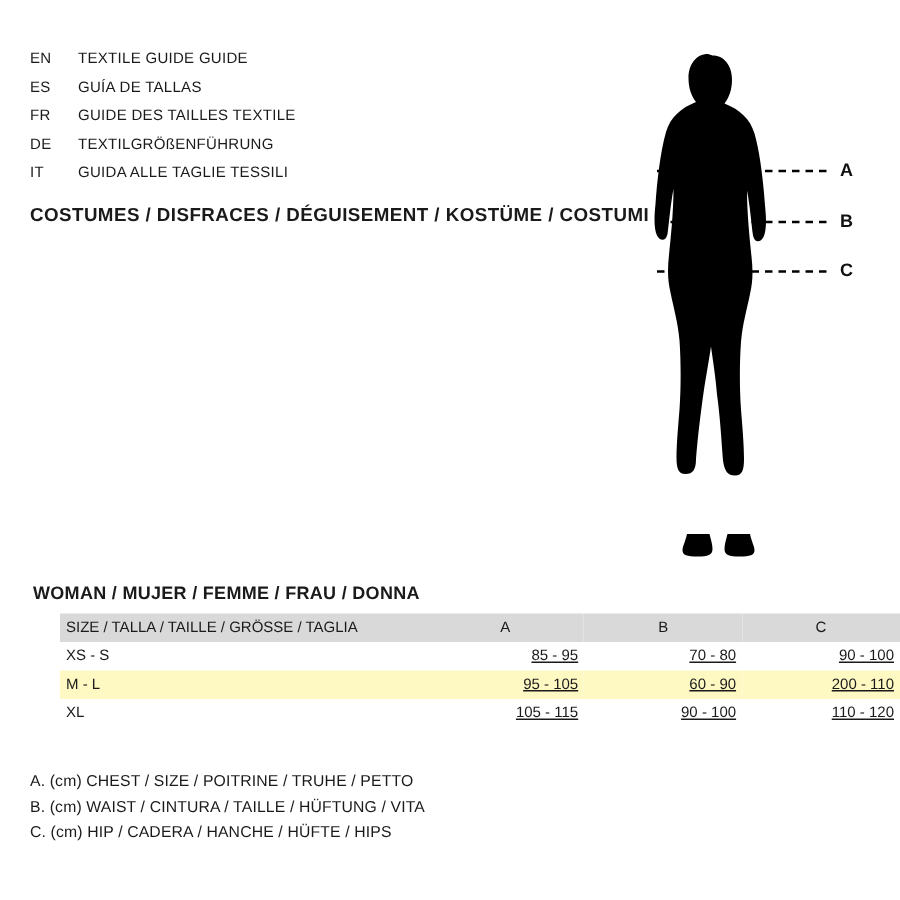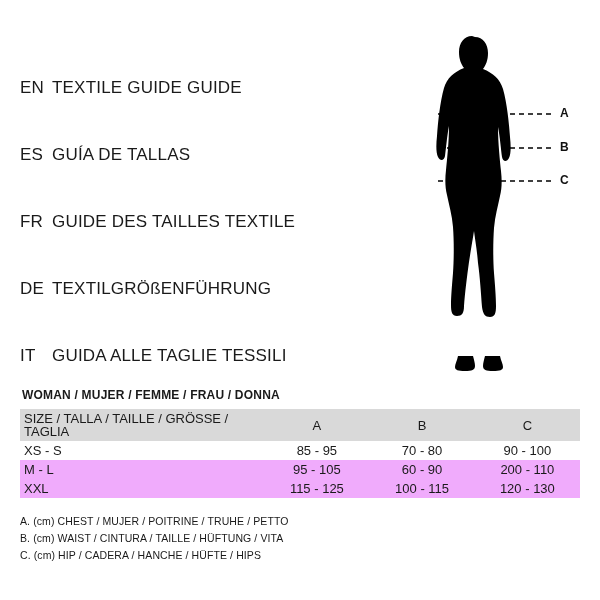--- a/index.html
+++ b/index.html
@@ -24,24 +24,23 @@
   
   .lang-block {
     position: absolute;
     left: 20px;
     top: 30px;
     width: 360px;
   }
   .lang-row {
     display: flex;
     align-items: flex-start;
-    font-size: 17px;
+    font-size: 10px;
     line-height: 19px;
     letter-spacing: 0.2px;
-    margin-top: 48px;
   }
   .lang-code {
     width: 32px;
     flex: 0 0 32px;
     font-weight: 400;
   }
   .lang-text {
     flex: 1 1 auto;
   }
 
@@ -78,40 +77,42 @@
   }
   .woman-head {
     font-size: 12px;
     font-weight: bold;
     letter-spacing: 0.2px;
     padding: 0 0 7px 2px;
   }
   table.size-table {
     border-collapse: collapse;
     width: 560px;
-    font-size: 13px;
+    font-size: 10px;
+    margin-left: 20px;
   }
   table.size-table th,
   table.size-table td {
     padding: 3px 4px;
     text-align: left;
     font-weight: normal;
     line-height: 13px;
   }
   table.size-table thead th {
     background: #d9d9d9;
   }
   table.size-table thead th.col-label {
     text-align: center;
   }
   table.size-table tbody tr.alt td {
-    background: #f0abfc;
+    background: #fef9c3;
   }
   table.size-table td.val {
-    text-align: center;
+    text-align: right;
+    text-decoration: underline;
   }
   .col-size { width: 250px; }
   .col-ab   { width: 103px; }
 
   
   .legend {
     position: absolute;
     left: 20px;
     top: 513px;
     font-size: 10.5px;
@@ -140,20 +141,21 @@
     <div class="lang-row">
       <span class="lang-code">DE</span>
       <span class="lang-text">TEXTILGRÖßENFÜHRUNG</span>
     </div>
     <div class="lang-row">
       <span class="lang-code">IT</span>
       <span class="lang-text">GUIDA ALLE TAGLIE TESSILI</span>
     </div>
   </div>
 
+  <div class="costumes-line">COSTUMES / DISFRACES / DÉGUISEMENT / KOSTÜME / COSTUMI</div>
 
   <div class="figure-wrap">
     <svg width="190" height="360" viewBox="0 0 190 360">
       <g>
         <path fill="#000000" d="
           M72,18
           c-8,0 -13,7 -13,16
           c0,7 2,12 5,16
           c-10,4 -17,10 -20,20
           c-4,14 -6,34 -7,48
@@ -229,29 +231,29 @@
           <td class="val">85 - 95</td>
           <td class="val">70 - 80</td>
           <td class="val">90 - 100</td>
         </tr>
         <tr class="alt">
           <td>M - L</td>
           <td class="val">95 - 105</td>
           <td class="val">60 - 90</td>
           <td class="val">200 - 110</td>
         </tr>
-        <tr class="alt">
-          <td>XXL</td>
-          <td class="val">115 - 125</td>
-          <td class="val">100 - 115</td>
-          <td class="val">120 - 130</td>
+        <tr>
+          <td>XL</td>
+          <td class="val">105 - 115</td>
+          <td class="val">90 - 100</td>
+          <td class="val">110 - 120</td>
         </tr>
       </tbody>
     </table>
   </div>
 
   <div class="legend">
-    <div>A. (cm) CHEST / MUJER / POITRINE / TRUHE / PETTO</div>
+    <div>A. (cm) CHEST / SIZE / POITRINE / TRUHE / PETTO</div>
     <div>B. (cm) WAIST / CINTURA / TAILLE / HÜFTUNG / VITA</div>
     <div>C. (cm) HIP / CADERA / HANCHE / HÜFTE / HIPS</div>
   </div>
 
 </div>
 
 </body></html>

